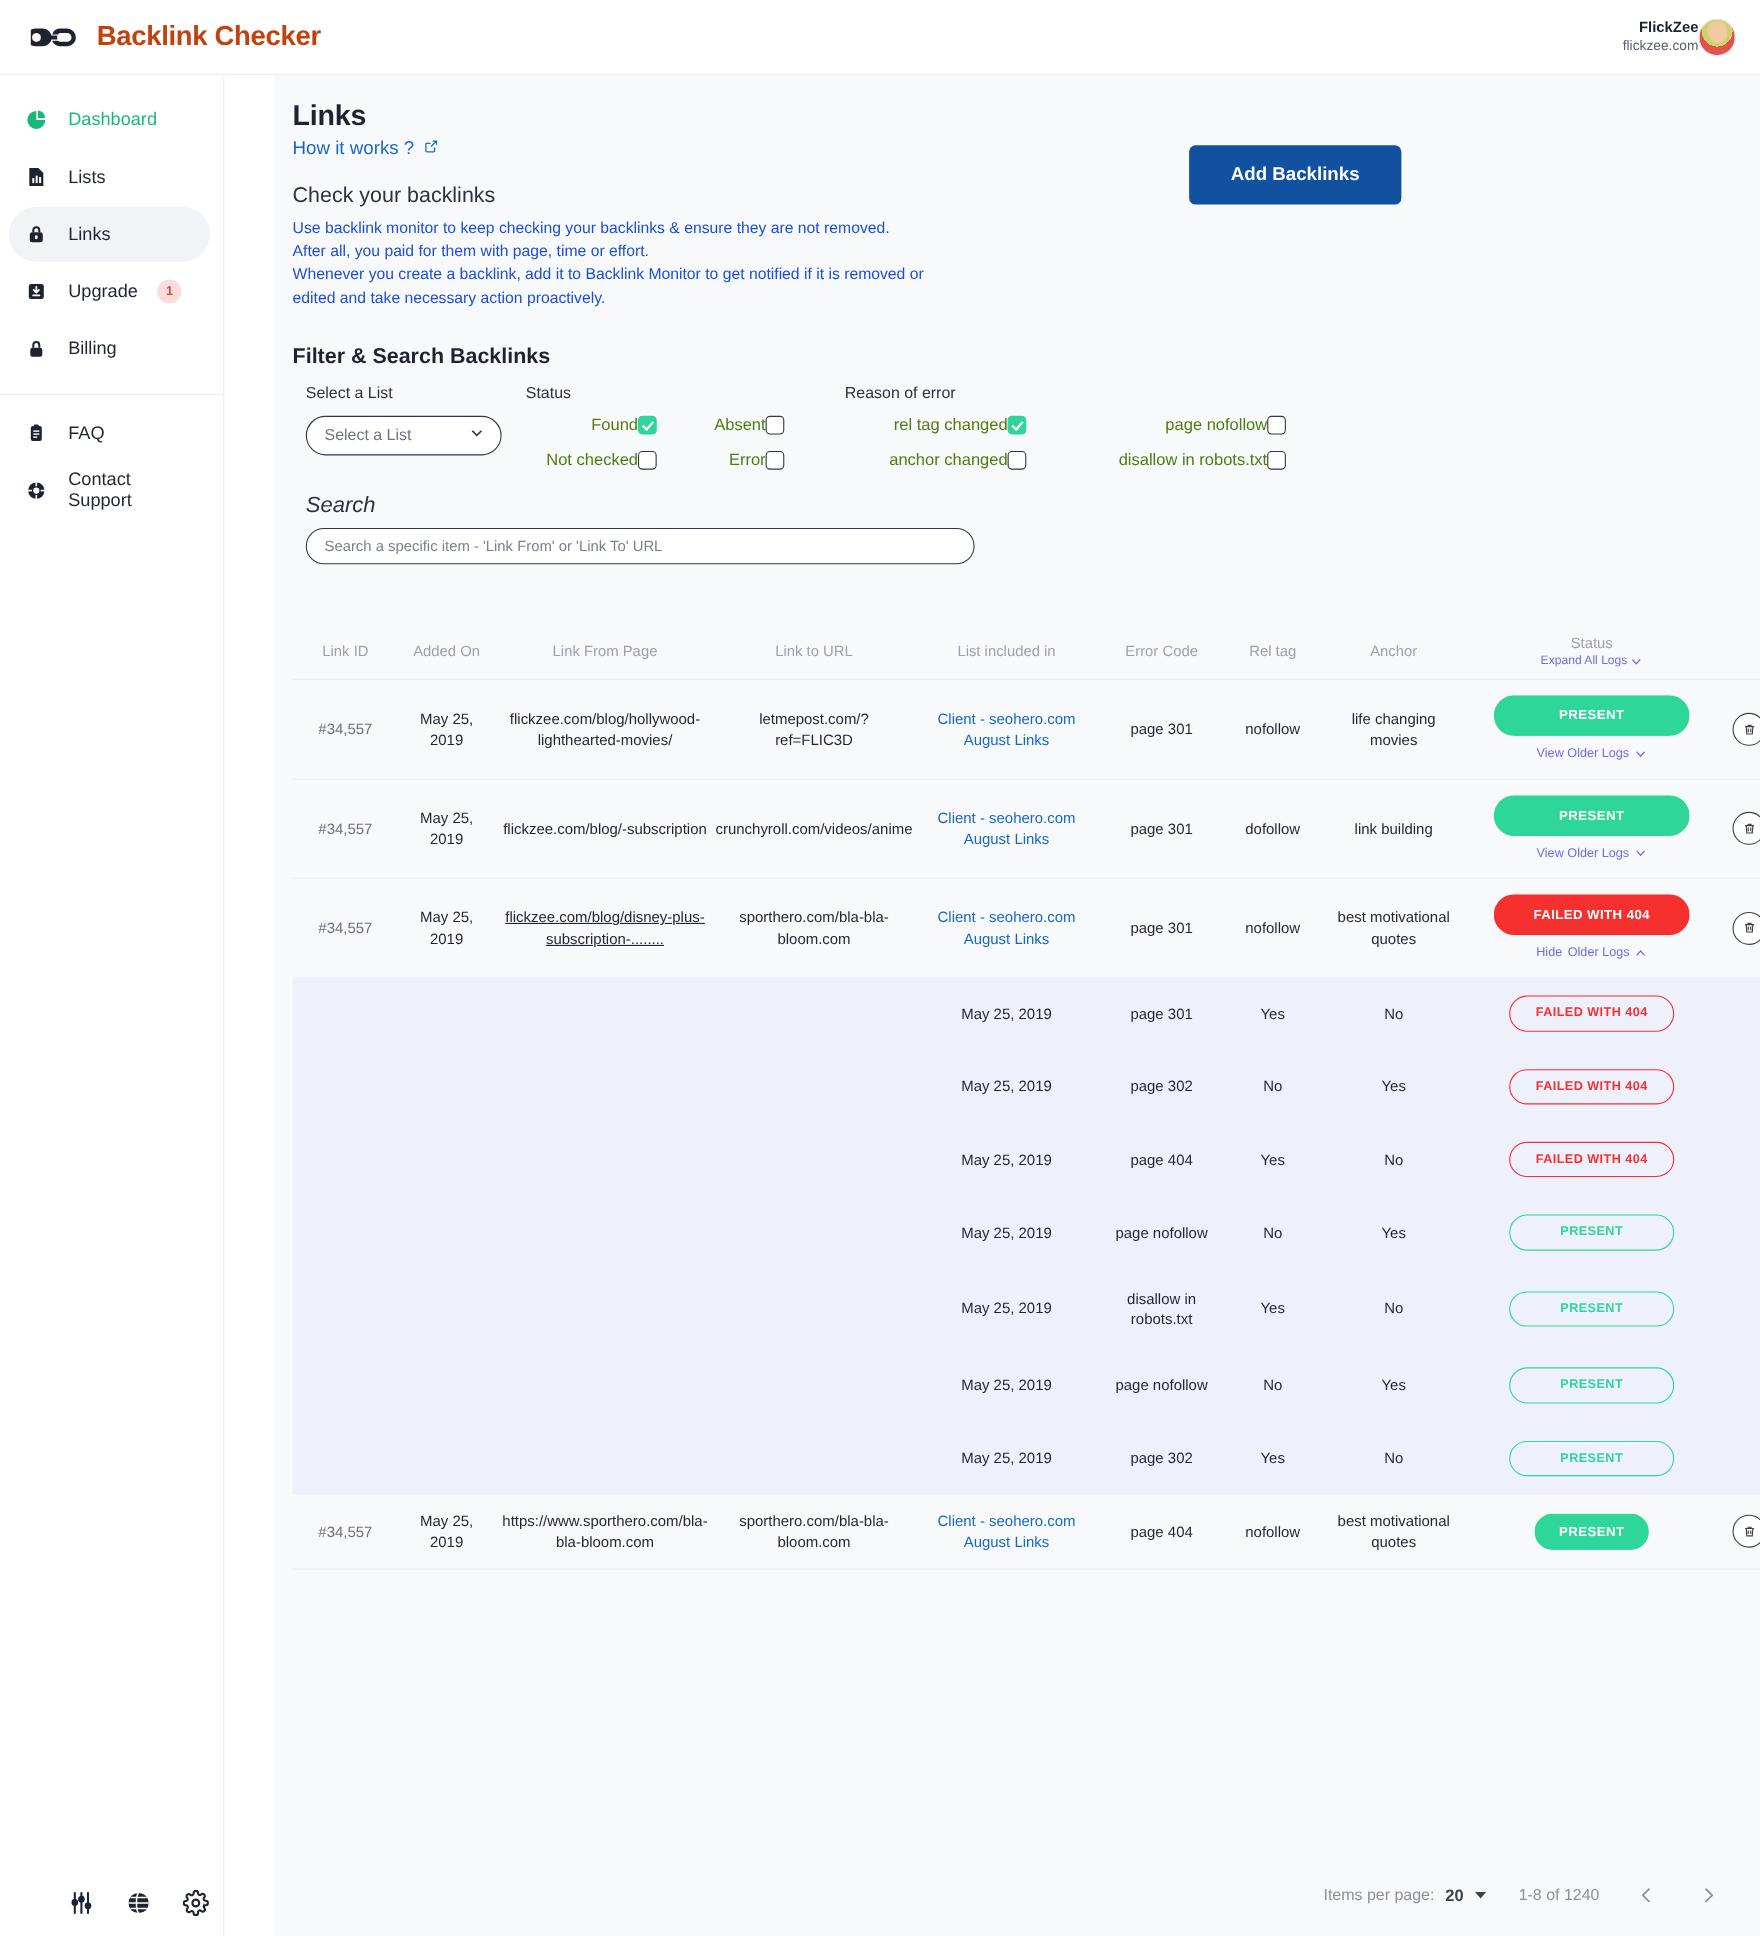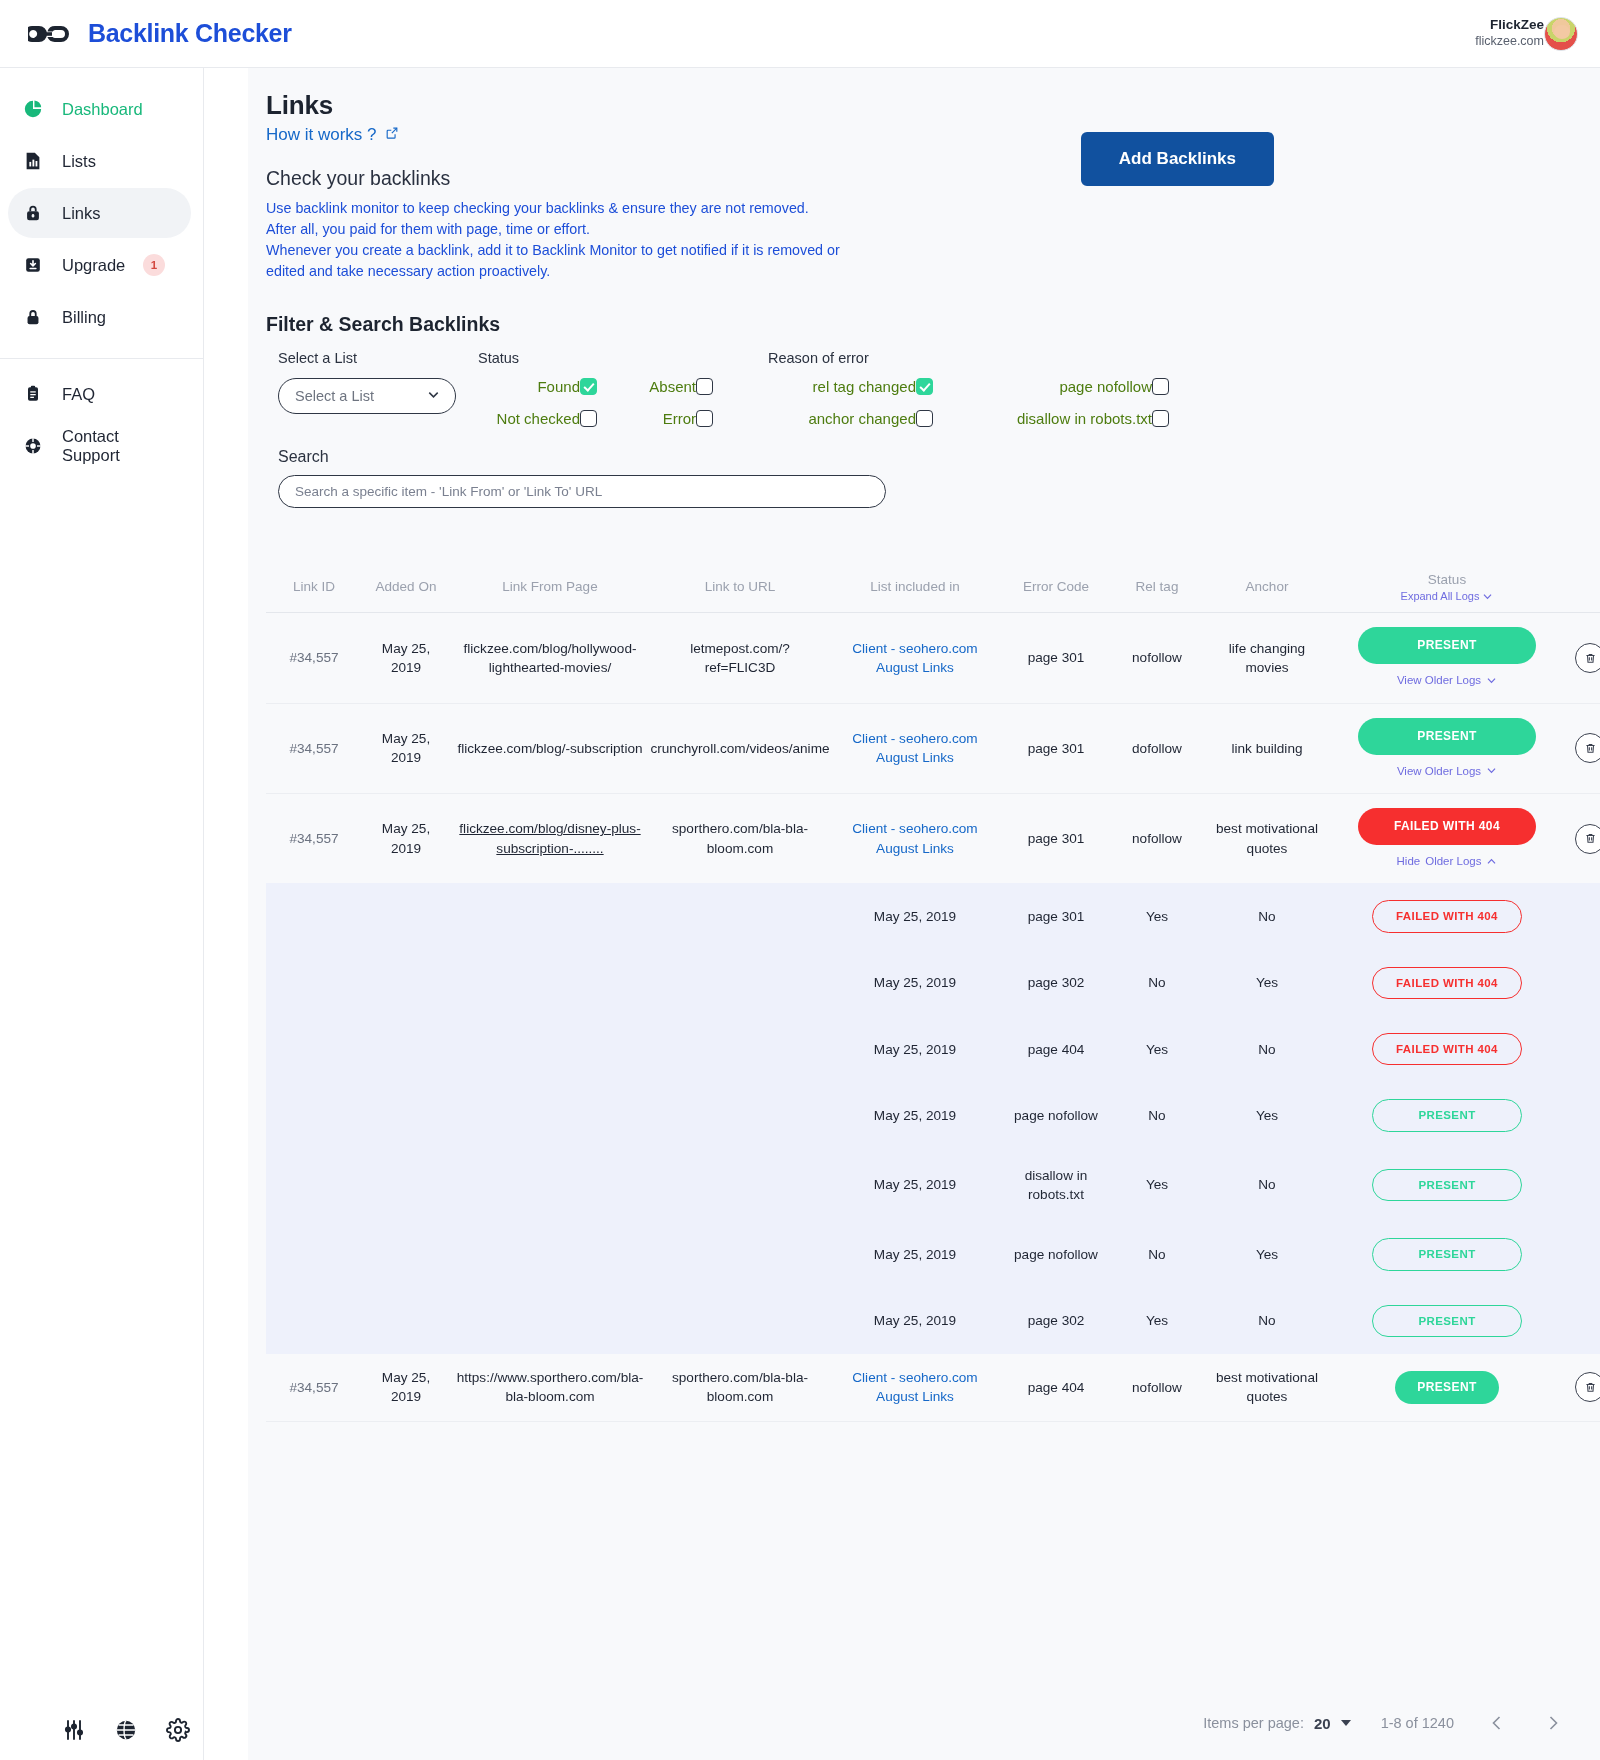--- a/index.html
+++ b/index.html
@@ -14,21 +14,21 @@
 
   
   .topbar {
     position: absolute; top: 0; left: 0; width: 1600px; height: 68px;
     background: #fff; border-bottom: 1px solid #e8eaee;
     display: flex; align-items: center; justify-content: space-between;
     padding: 0 22px 0 28px;
   }
   .brand { display: flex; align-items: center; gap: 16px; }
   .brand-logo { width: 44px; height: 30px; }
-  .brand-title { font-size: 25px; font-weight: 700; letter-spacing: -0.3px; color: #1d4ed8; text-align: center; }
+  .brand-title { font-size: 25px; font-weight: 700; letter-spacing: -0.3px; color: #c2410c; text-align: center; }
   .user { display: flex; align-items: center; gap: 0; }
   .user-text { text-align: right; line-height: 1.25; }
   .user-name { font-size: 13.5px; font-weight: 700; color: #1d2430; }
   .user-site { font-size: 12.5px; color: #59606e; }
   .avatar {
     width: 34px; height: 34px; border-radius: 50%;
     background: radial-gradient(circle at 50% 32%, #f0c89c 0 34%, #c9d46a 34% 52%, #e4504a 52% 100%);
     border: 1px solid #dfe2e7; overflow: hidden; position: relative;
   }
   .avatar::after{
@@ -101,21 +101,21 @@
   .cb-text { font-size: 15px; color: #4d7c0f; text-align: right; }
   .cb {
     width: 17px; height: 17px; border: 1.6px solid #2f3745; border-radius: 4px;
     background: #fff; cursor: pointer; flex: none; position: relative;
   }
   .cb.checked { background: #2ed69a; border-color: #2ed69a; }
   .cb.checked::after {
     content: ""; position: absolute; left: 5px; top: 2px; width: 4px; height: 8px;
     border: solid #fff; border-width: 0 2px 2px 0; transform: rotate(42deg);
   }
-  .search-label { margin-top: 6px; padding-left: 12px; font-size: 16px; color: #2b3240; }
+  .search-label { margin-top: 6px; padding-left: 12px; font-size: 20px; color: #2b3240; font-style: italic; }
   .search-box {
     margin-top: 9px; margin-left: 12px; width: 608px; height: 33px;
     border: 1px solid #2f3745; border-radius: 18px; background: #fff;
     display: flex; align-items: center; padding: 0 16px;
   }
   .search-box span { font-size: 13.5px; color: #7a8090; }
 
   
   .table { margin-top: 52px; width: 1352px; }
   .trow { display: flex; align-items: stretch; border-bottom: 1px solid #eceef2; }

